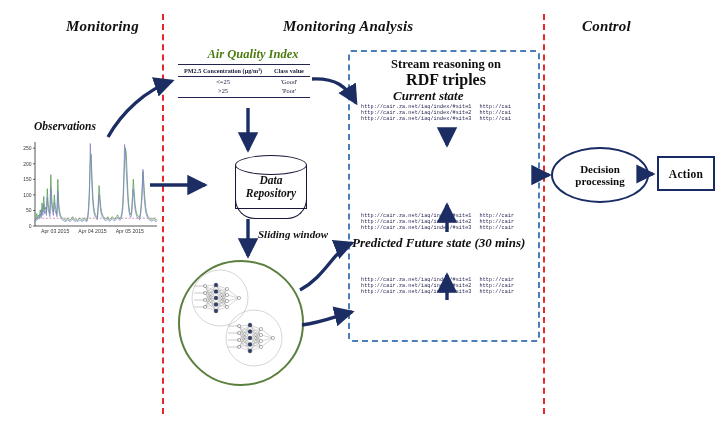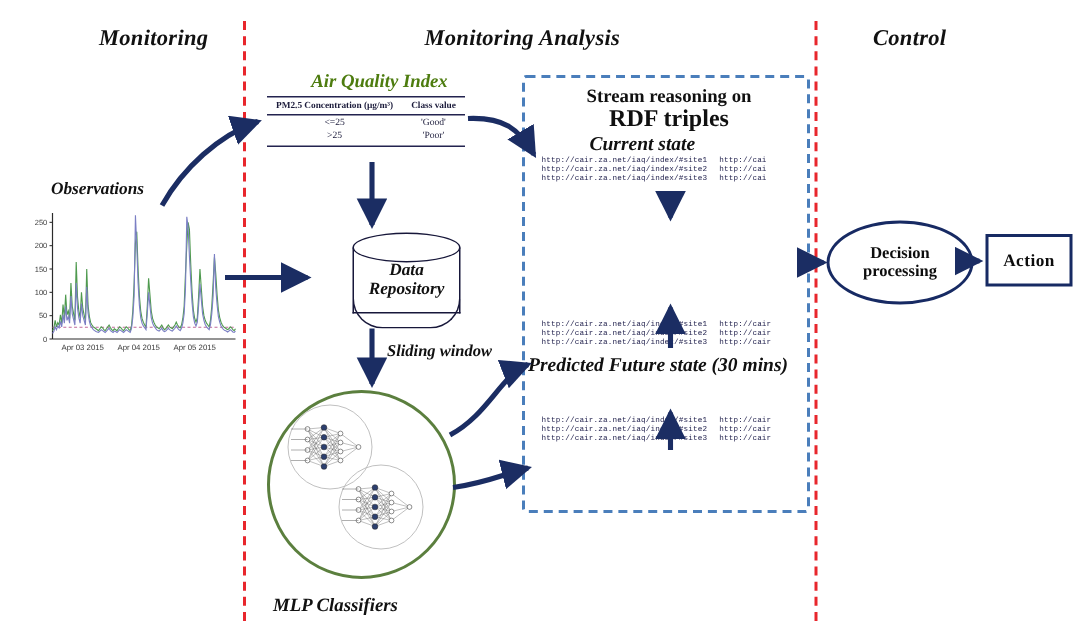--- a/index.html
+++ b/index.html
@@ -416,21 +416,20 @@
           <circle cx="81" cy="79" r="1.6" fill="#ffffff" stroke="#2b2b2b" stroke-width="0.35"></circle>
           <circle cx="81" cy="85" r="1.6" fill="#ffffff" stroke="#2b2b2b" stroke-width="0.35"></circle>
           <circle cx="93" cy="76" r="1.6" fill="#ffffff" stroke="#2b2b2b" stroke-width="0.35"></circle>
           <line x1="48" y1="64" x2="59" y2="64" stroke="#666" stroke-width="0.35"></line>
           <line x1="48" y1="71" x2="59" y2="71" stroke="#666" stroke-width="0.35"></line>
           <line x1="48" y1="78" x2="59" y2="78" stroke="#666" stroke-width="0.35"></line>
           <line x1="48" y1="85" x2="59" y2="85" stroke="#666" stroke-width="0.35"></line>
         </g>
     </svg>
   </div>
-  <div class="abs mlp-label" style="left:182px;top:396px;">MLP Classifiers</div>
 
   <svg class="abs" style="left:0;top:0;" width="723" height="423">
     <defs>
       <marker id="ah" markerWidth="7" markerHeight="7" refX="5.2" refY="3" orient="auto">
         <path d="M0,0 L6,3 L0,6 z" fill="#1b2d63"></path>
       </marker>
       <marker id="ahs" markerWidth="6" markerHeight="6" refX="4.6" refY="2.6" orient="auto">
         <path d="M0,0 L5.2,2.6 L0,5.2 z" fill="#1b2d63"></path>
       </marker>
     </defs>

